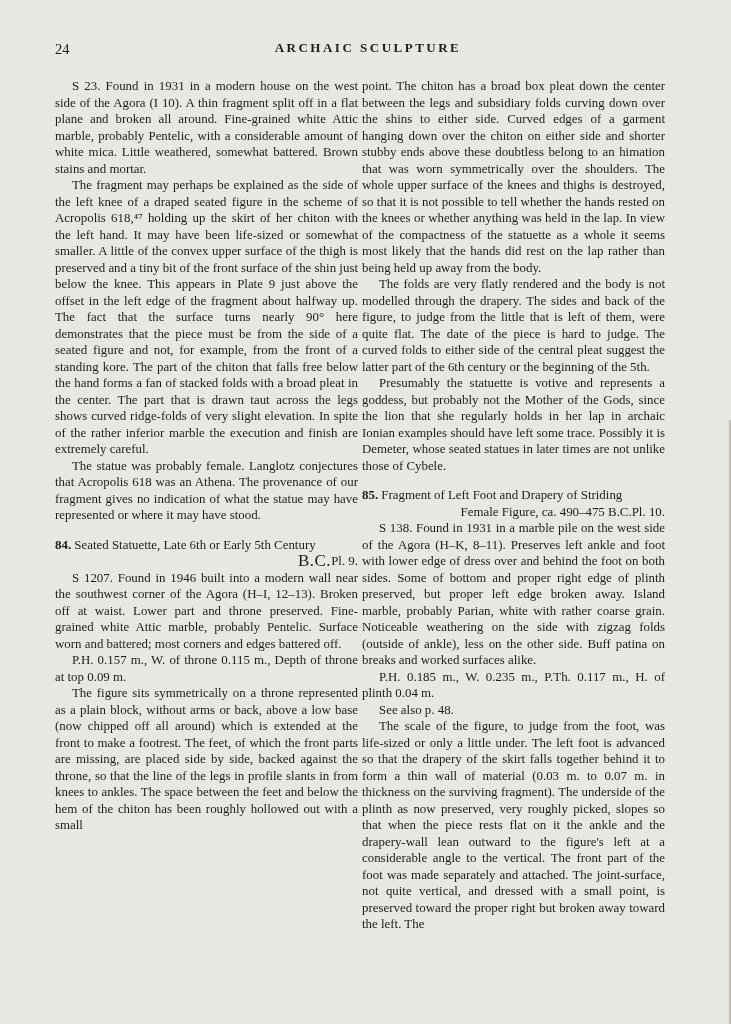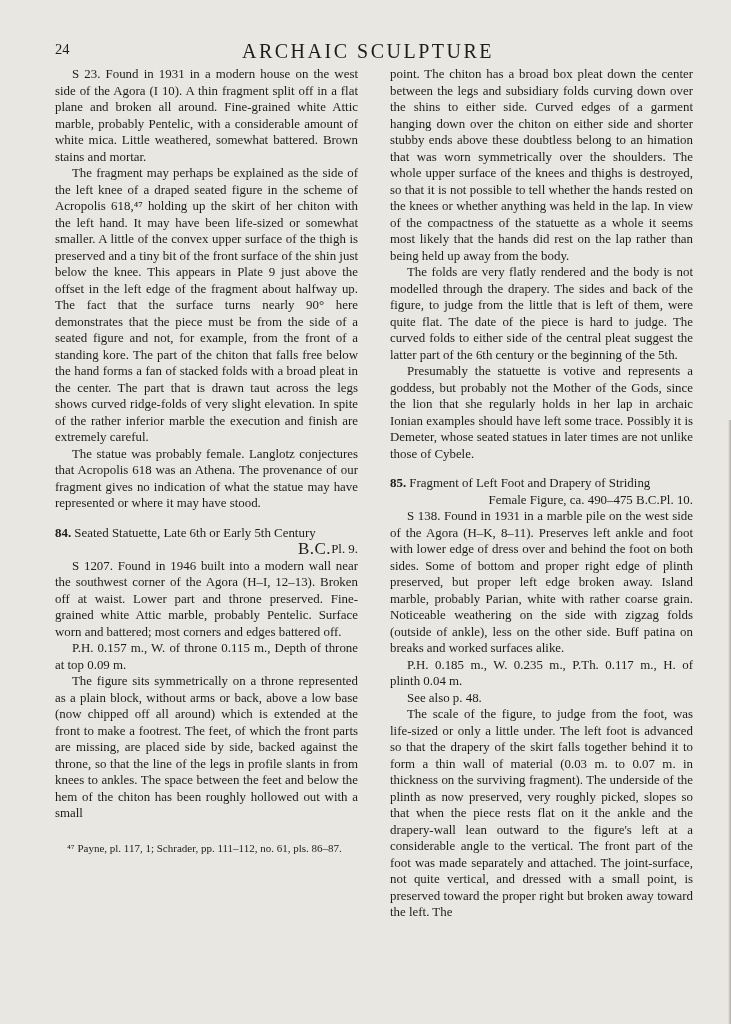--- a/index.html
+++ b/index.html
@@ -37,30 +37,30 @@
     left: 0;
     top: 1px;
     font-size: 14.5px;
   }
   .head-title {
     position: absolute;
     left: 0;
     right: 0;
     top: 0;
     text-align: center;
-    font-size: 20px;
+    font-size: 13px;
     letter-spacing: 2.5px;
-    font-weight: 400;
+    font-weight: 700;
   }
   .columns {
     position: absolute;
-    top: 66px;
+    top: 78px;
     left: 55px;
     display: flex;
-    gap: 32px;
+    gap: 4px;
   }
   .col {
     width: 303px;
     font-size: 12.9px;
     line-height: 16.5px;
     text-align: justify;
   }
   p.para {
     margin: 0;
     text-indent: 17px;
@@ -119,23 +119,20 @@
         <div class="heading-line2">
           <span class="smallcaps">B.C.</span>
           <span>Pl. 9.</span>
         </div>
       </div>
 
       <p class="para gap-above">S 1207. Found in 1946 built into a modern wall near the southwest corner of the Agora (H–I, 12–13). Broken off at waist. Lower part and throne preserved. Fine-grained white Attic marble, probably Pentelic. Surface worn and battered; most corners and edges battered off.</p>
       <p class="para">P.H. 0.157 m., W. of throne 0.115 m., Depth of throne at top 0.09 m.</p>
       <p class="para gap-above">The figure sits symmetrically on a throne represented as a plain block, without arms or back, above a low base (now chipped off all around) which is extended at the front to make a footrest. The feet, of which the front parts are missing, are placed side by side, backed against the throne, so that the line of the legs in profile slants in from knees to ankles. The space between the feet and below the hem of the chiton has been roughly hollowed out with a small</p>
 
-      <div class="footnote">
-        <p>⁴⁷ Payne, pl. 117, 1; Schrader, pp. 111–112, no. 61, pls. 86–87.</p>
-      </div>
     </div>
 
     <div class="col">
       <p class="para noindent">point. The chiton has a broad box pleat down the center between the legs and subsidiary folds curving down over the shins to either side. Curved edges of a garment hanging down over the chiton on either side and shorter stubby ends above these doubtless belong to an himation that was worn symmetrically over the shoulders. The whole upper surface of the knees and thighs is destroyed, so that it is not possible to tell whether the hands rested on the knees or whether anything was held in the lap. In view of the compactness of the statuette as a whole it seems most likely that the hands did rest on the lap rather than being held up away from the body.</p>
       <p class="para">The folds are very flatly rendered and the body is not modelled through the drapery. The sides and back of the figure, to judge from the little that is left of them, were quite flat. The date of the piece is hard to judge. The curved folds to either side of the central pleat suggest the latter part of the 6th century or the beginning of the 5th.</p>
       <p class="para">Presumably the statuette is votive and represents a goddess, but probably not the Mother of the Gods, since the lion that she regularly holds in her lap in archaic Ionian examples should have left some trace. Possibly it is Demeter, whose seated statues in later times are not unlike those of Cybele.</p>
 
       <div class="entry-heading">
         <div class="heading-line1"><span class="entry-num">85.</span><span> Fragment of Left Foot and Drapery of Striding</span></div>
         <div class="heading-line2">

